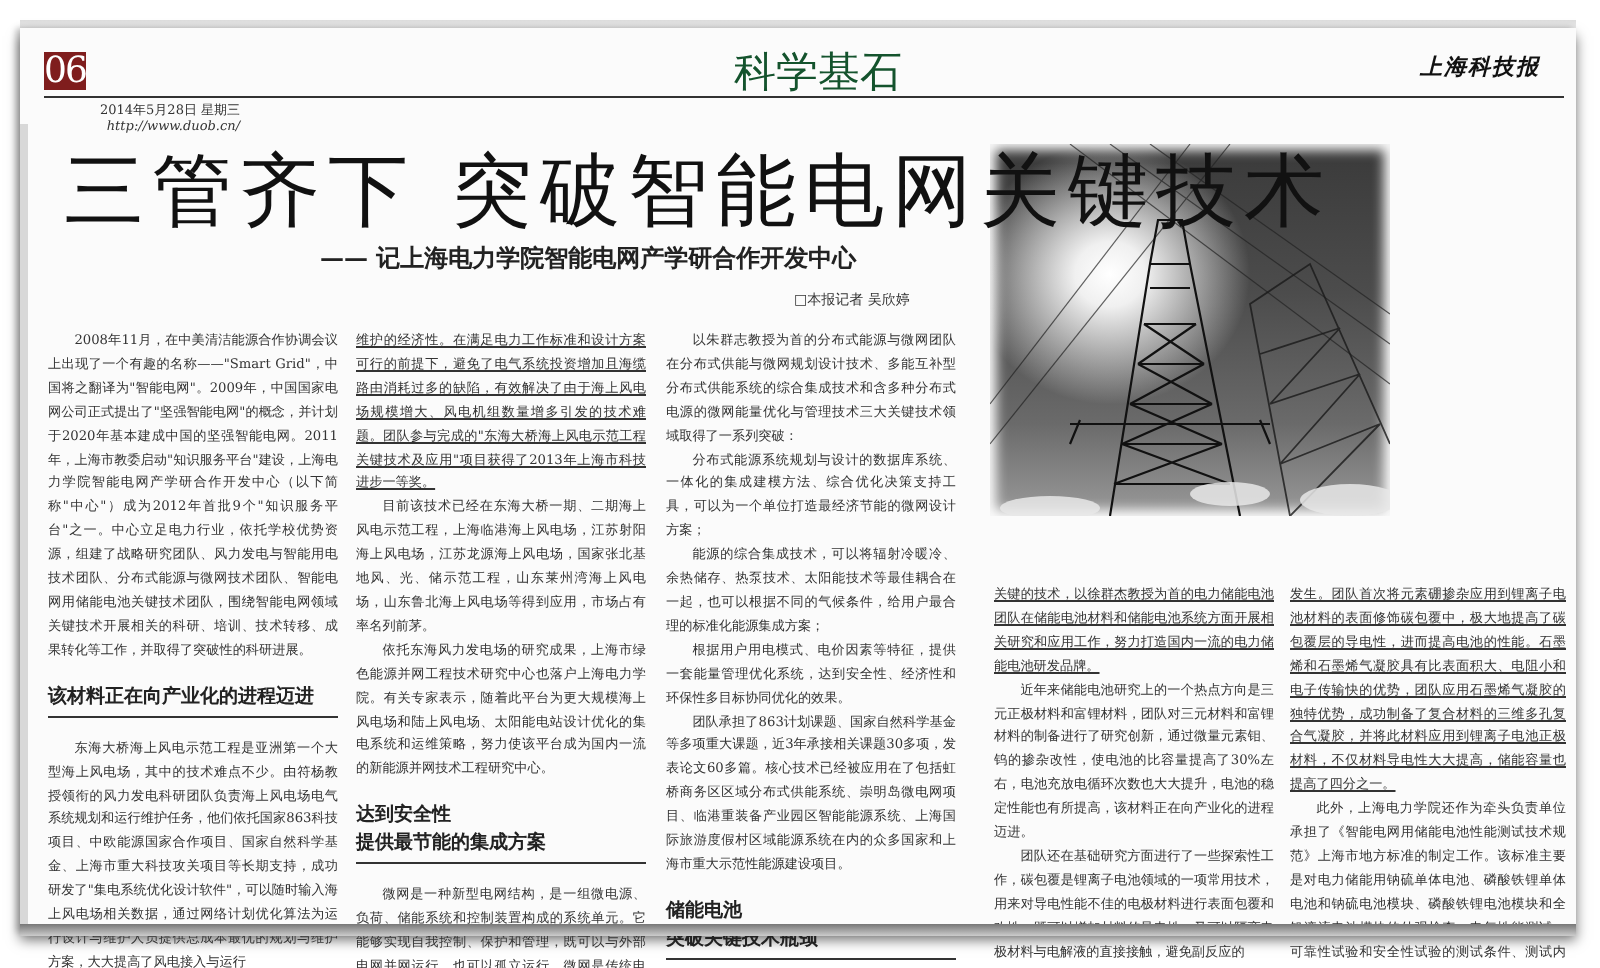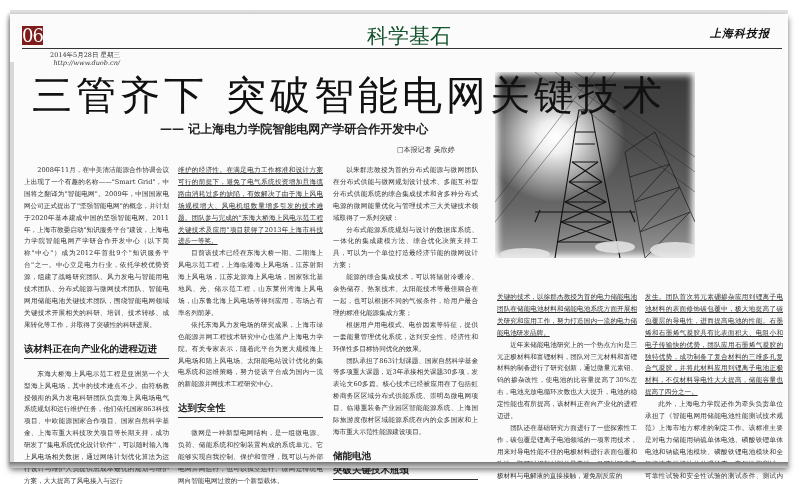--- a/index.html
+++ b/index.html
@@ -89,20 +89,21 @@
   </div>
   <p>东海大桥海上风电示范工程是亚洲第一个大型海上风电场，其中的技术难点不少。由符杨教授领衔的风力发电科研团队负责海上风电场电气系统规划和运行维护任务，他们依托国家863科技项目、中欧能源国家合作项目、国家自然科学基金、上海市重大科技攻关项目等长期支持，成功研发了"集电系统优化设计软件"，可以随时输入海上风电场相关数据，通过网络计划优化算法为运行设计与维护人员提供总成本最优的规划与维护方案，大大提高了风电接入与运行</p>
 </div>
 
 <div class="col" style="left:178px;top:165px;width:145px;">
   <p class="noind">维护的经济性。在满足电力工作标准和设计方案可行的前提下，避免了电气系统投资增加且海缆路由消耗过多的缺陷，有效解决了由于海上风电场规模增大、风电机组数量增多引发的技术难题。团队参与完成的"东海大桥海上风电示范工程关键技术及应用"项目获得了2013年上海市科技进步一等奖。</p>
   <p>目前该技术已经在东海大桥一期、二期海上风电示范工程，上海临港海上风电场，江苏射阳海上风电场，江苏龙源海上风电场，国家张北基地风、光、储示范工程，山东莱州湾海上风电场，山东鲁北海上风电场等得到应用，市场占有率名列前茅。</p>
   <p>依托东海风力发电场的研究成果，上海市绿色能源并网工程技术研究中心也落户上海电力学院。有关专家表示，随着此平台为更大规模海上风电场和陆上风电场、太阳能电站设计优化的集电系统和运维策略，努力使该平台成为国内一流的新能源并网技术工程研究中心。</p>
   <div class="sechead">
     <div>达到安全性</div>
+    <div>提供最节能的集成方案</div>
   </div>
   <p>微网是一种新型电网结构，是一组微电源、负荷、储能系统和控制装置构成的系统单元。它能够实现自我控制、保护和管理，既可以与外部电网并网运行，也可以孤立运行。微网是传统电网向智能电网过渡的一个新型载体。</p>
 </div>
 
 <div class="col" style="left:333px;top:165px;width:145px;">
   <p>以朱群志教授为首的分布式能源与微网团队在分布式供能与微网规划设计技术、多能互补型分布式供能系统的综合集成技术和含多种分布式电源的微网能量优化与管理技术三大关键技术领域取得了一系列突破：</p>
   <p>分布式能源系统规划与设计的数据库系统、一体化的集成建模方法、综合优化决策支持工具，可以为一个单位打造最经济节能的微网设计方案；</p>
   <p>能源的综合集成技术，可以将辐射冷暖冷、余热储存、热泵技术、太阳能技术等最佳耦合在一起，也可以根据不同的气候条件，给用户最合理的标准化能源集成方案；</p>
   <p>根据用户用电模式、电价因素等特征，提供一套能量管理优化系统，达到安全性、经济性和环保性多目标协同优化的效果。</p>
   <p>团队承担了863计划课题、国家自然科学基金等多项重大课题，近3年承接相关课题30多项，发表论文60多篇。核心技术已经被应用在了包括虹桥商务区区域分布式供能系统、崇明岛微电网项目、临港重装备产业园区智能能源系统、上海国际旅游度假村区域能源系统在内的众多国家和上海市重大示范性能源建设项目。</p>

